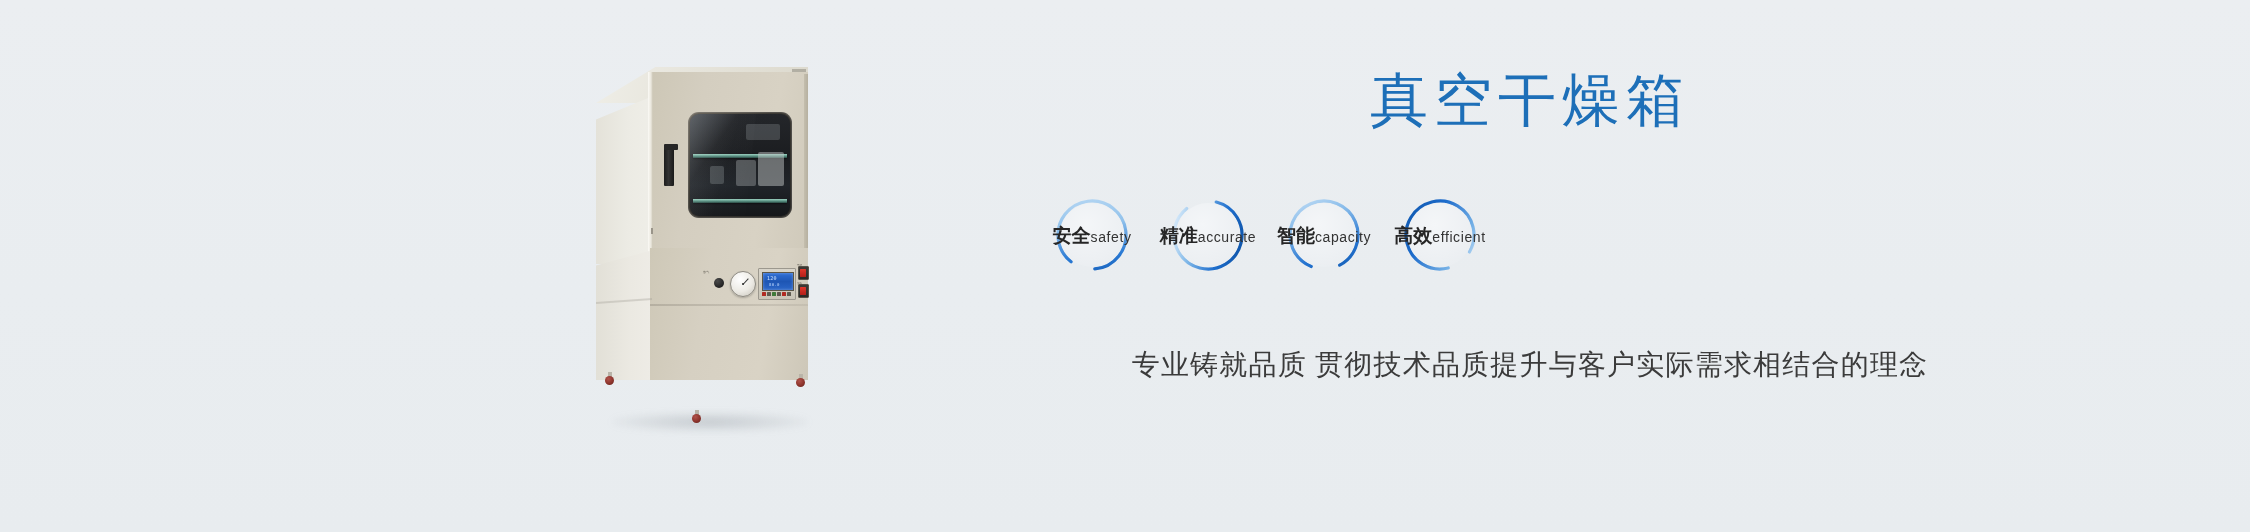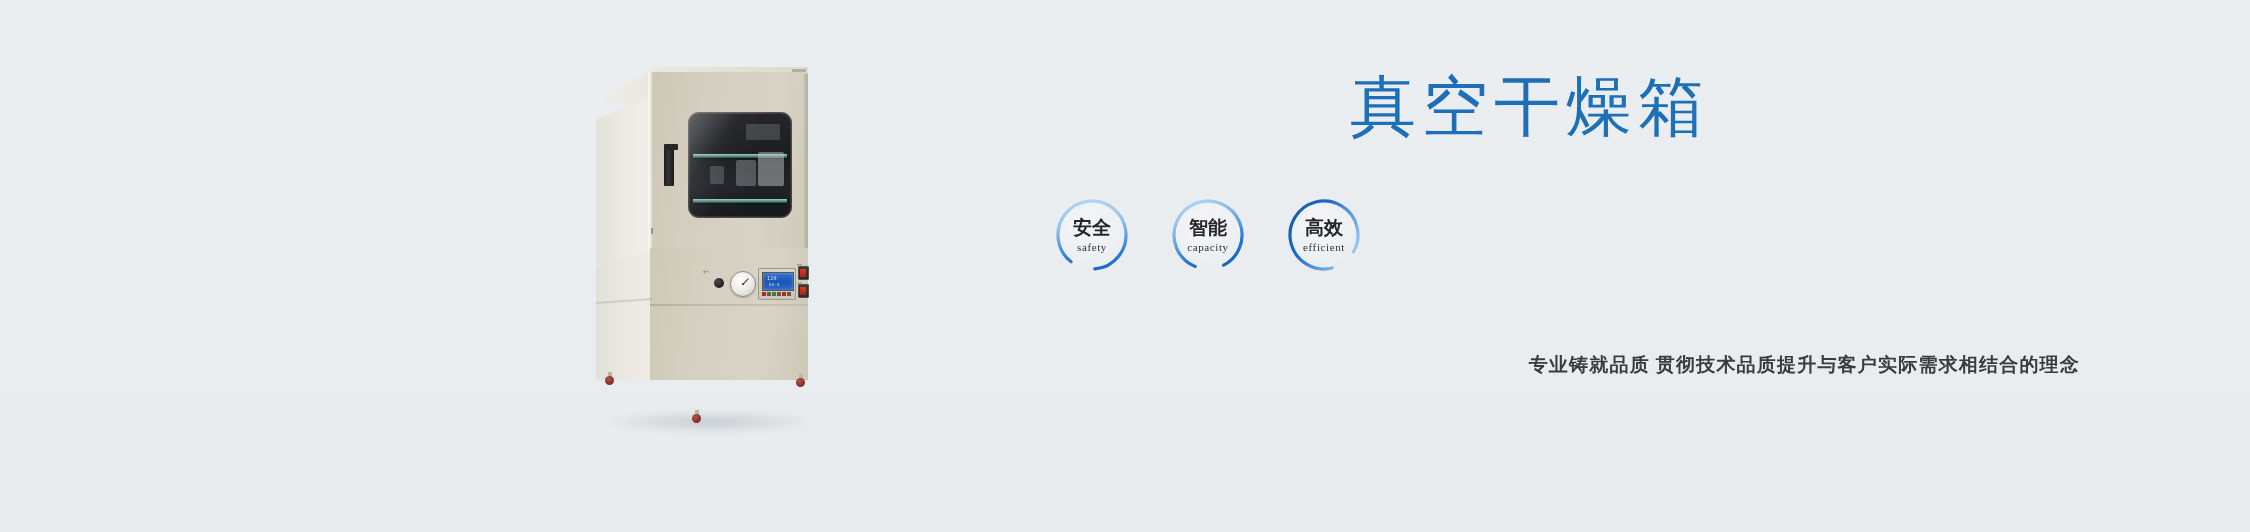--- a/index.html
+++ b/index.html
@@ -370,21 +370,21 @@
     height: 532px;
   }
 
   #banner-title {
     position: absolute;
     left: 0;
     top: 62px;
     width: 1100px;
     text-align: center;
     font-family: "Liberation Sans", sans-serif;
-    font-size: 66px;
+    font-size: 58px;
     font-weight: 400;
     letter-spacing: 6px;
     color: #1d6fb8;
     white-space: nowrap;
   }
 
   
   #badge-row {
     position: absolute;
     left: 75px;
@@ -408,60 +408,59 @@
     display: block;
     width: 74px;
     height: 74px;
   }
   .badge-inner {
     position: absolute;
     inset: 5px;
     border-radius: 50%;
     background: radial-gradient(circle at 42% 34%, #f4f6f8 0%, #edf0f3 60%, #e8ecef 100%);
     display: flex;
-    flex-direction: column;
+    flex-direction: row;
     align-items: center;
     justify-content: center;
   }
   .badge-cn {
     font-family: "Liberation Sans", sans-serif;
     font-size: 19px;
     font-weight: 700;
     color: #262626;
     line-height: 1;
     letter-spacing: 0px;
     white-space: nowrap;
   }
   .badge-en {
     margin-top: 4px;
-    font-family: Liberation Serif, serif;
-    font-size: 11px;
+    font-family: Liberation Sans, sans-serif;
+    font-size: 14px;
     font-weight: 400;
     color: #333333;
     letter-spacing: .6px;
     white-space: nowrap;
   }
 
   
   #tagline {
     position: absolute;
     left: 0;
     top: 348px;
     width: 1100px;
     text-align: center;
   }
   .tagline-line {
     font-family: "Liberation Serif", serif;
-    font-size: 19px;
-    font-weight: 700;
+    font-size: 28px;
+    font-weight: 400;
     color: #3b3b3b;
     letter-spacing: 1.2px;
     line-height: 34px;
     white-space: nowrap;
-    text-align: right;
   }
 </style>
 </head>
 <body>
 
 <div id="banner">
 
   <div id="product-photo">
 
     <div class="ground-shadow"></div>
@@ -554,20 +553,39 @@
             </defs>
             <circle cx="37" cy="37" r="34" fill="none" stroke="url(#g1)" stroke-width="3.2" stroke-linecap="round" stroke-dasharray="188 26" transform="rotate(128 37 37)"></circle>
           </svg>
         </span>
         <span class="badge-inner">
           <span class="badge-cn">安全</span>
           <span class="badge-en">safety</span>
         </span>
       </div>
 
+      <div class="badge">
+        <span class="badge-ring">
+          <svg viewBox="0 0 74 74" xmlns="http://www.w3.org/2000/svg">
+            <defs>
+              <linearGradient id="g2" x1="0.5" y1="0" x2="0.5" y2="1">
+                <stop offset="0%" stop-color="#cfe5f8"></stop>
+                <stop offset="30%" stop-color="#7fb7e8"></stop>
+                <stop offset="70%" stop-color="#1f6fce"></stop>
+                <stop offset="100%" stop-color="#1158ae"></stop>
+              </linearGradient>
+            </defs>
+            <circle cx="37" cy="37" r="34" fill="none" stroke="url(#g2)" stroke-width="3.2" stroke-linecap="round" stroke-dasharray="182 32" transform="rotate(-76 37 37)"></circle>
+          </svg>
+        </span>
+        <span class="badge-inner">
+          <span class="badge-cn">精准</span>
+          <span class="badge-en">accurate</span>
+        </span>
+      </div>
 
       <div class="badge">
         <span class="badge-ring">
           <svg viewBox="0 0 74 74" xmlns="http://www.w3.org/2000/svg">
             <defs>
               <linearGradient id="g4" x1="0" y1="1" x2="1" y2="0">
                 <stop offset="0%" stop-color="#c9e2f7"></stop>
                 <stop offset="34%" stop-color="#84b9e9"></stop>
                 <stop offset="70%" stop-color="#2473d0"></stop>
                 <stop offset="100%" stop-color="#1159ae"></stop>

